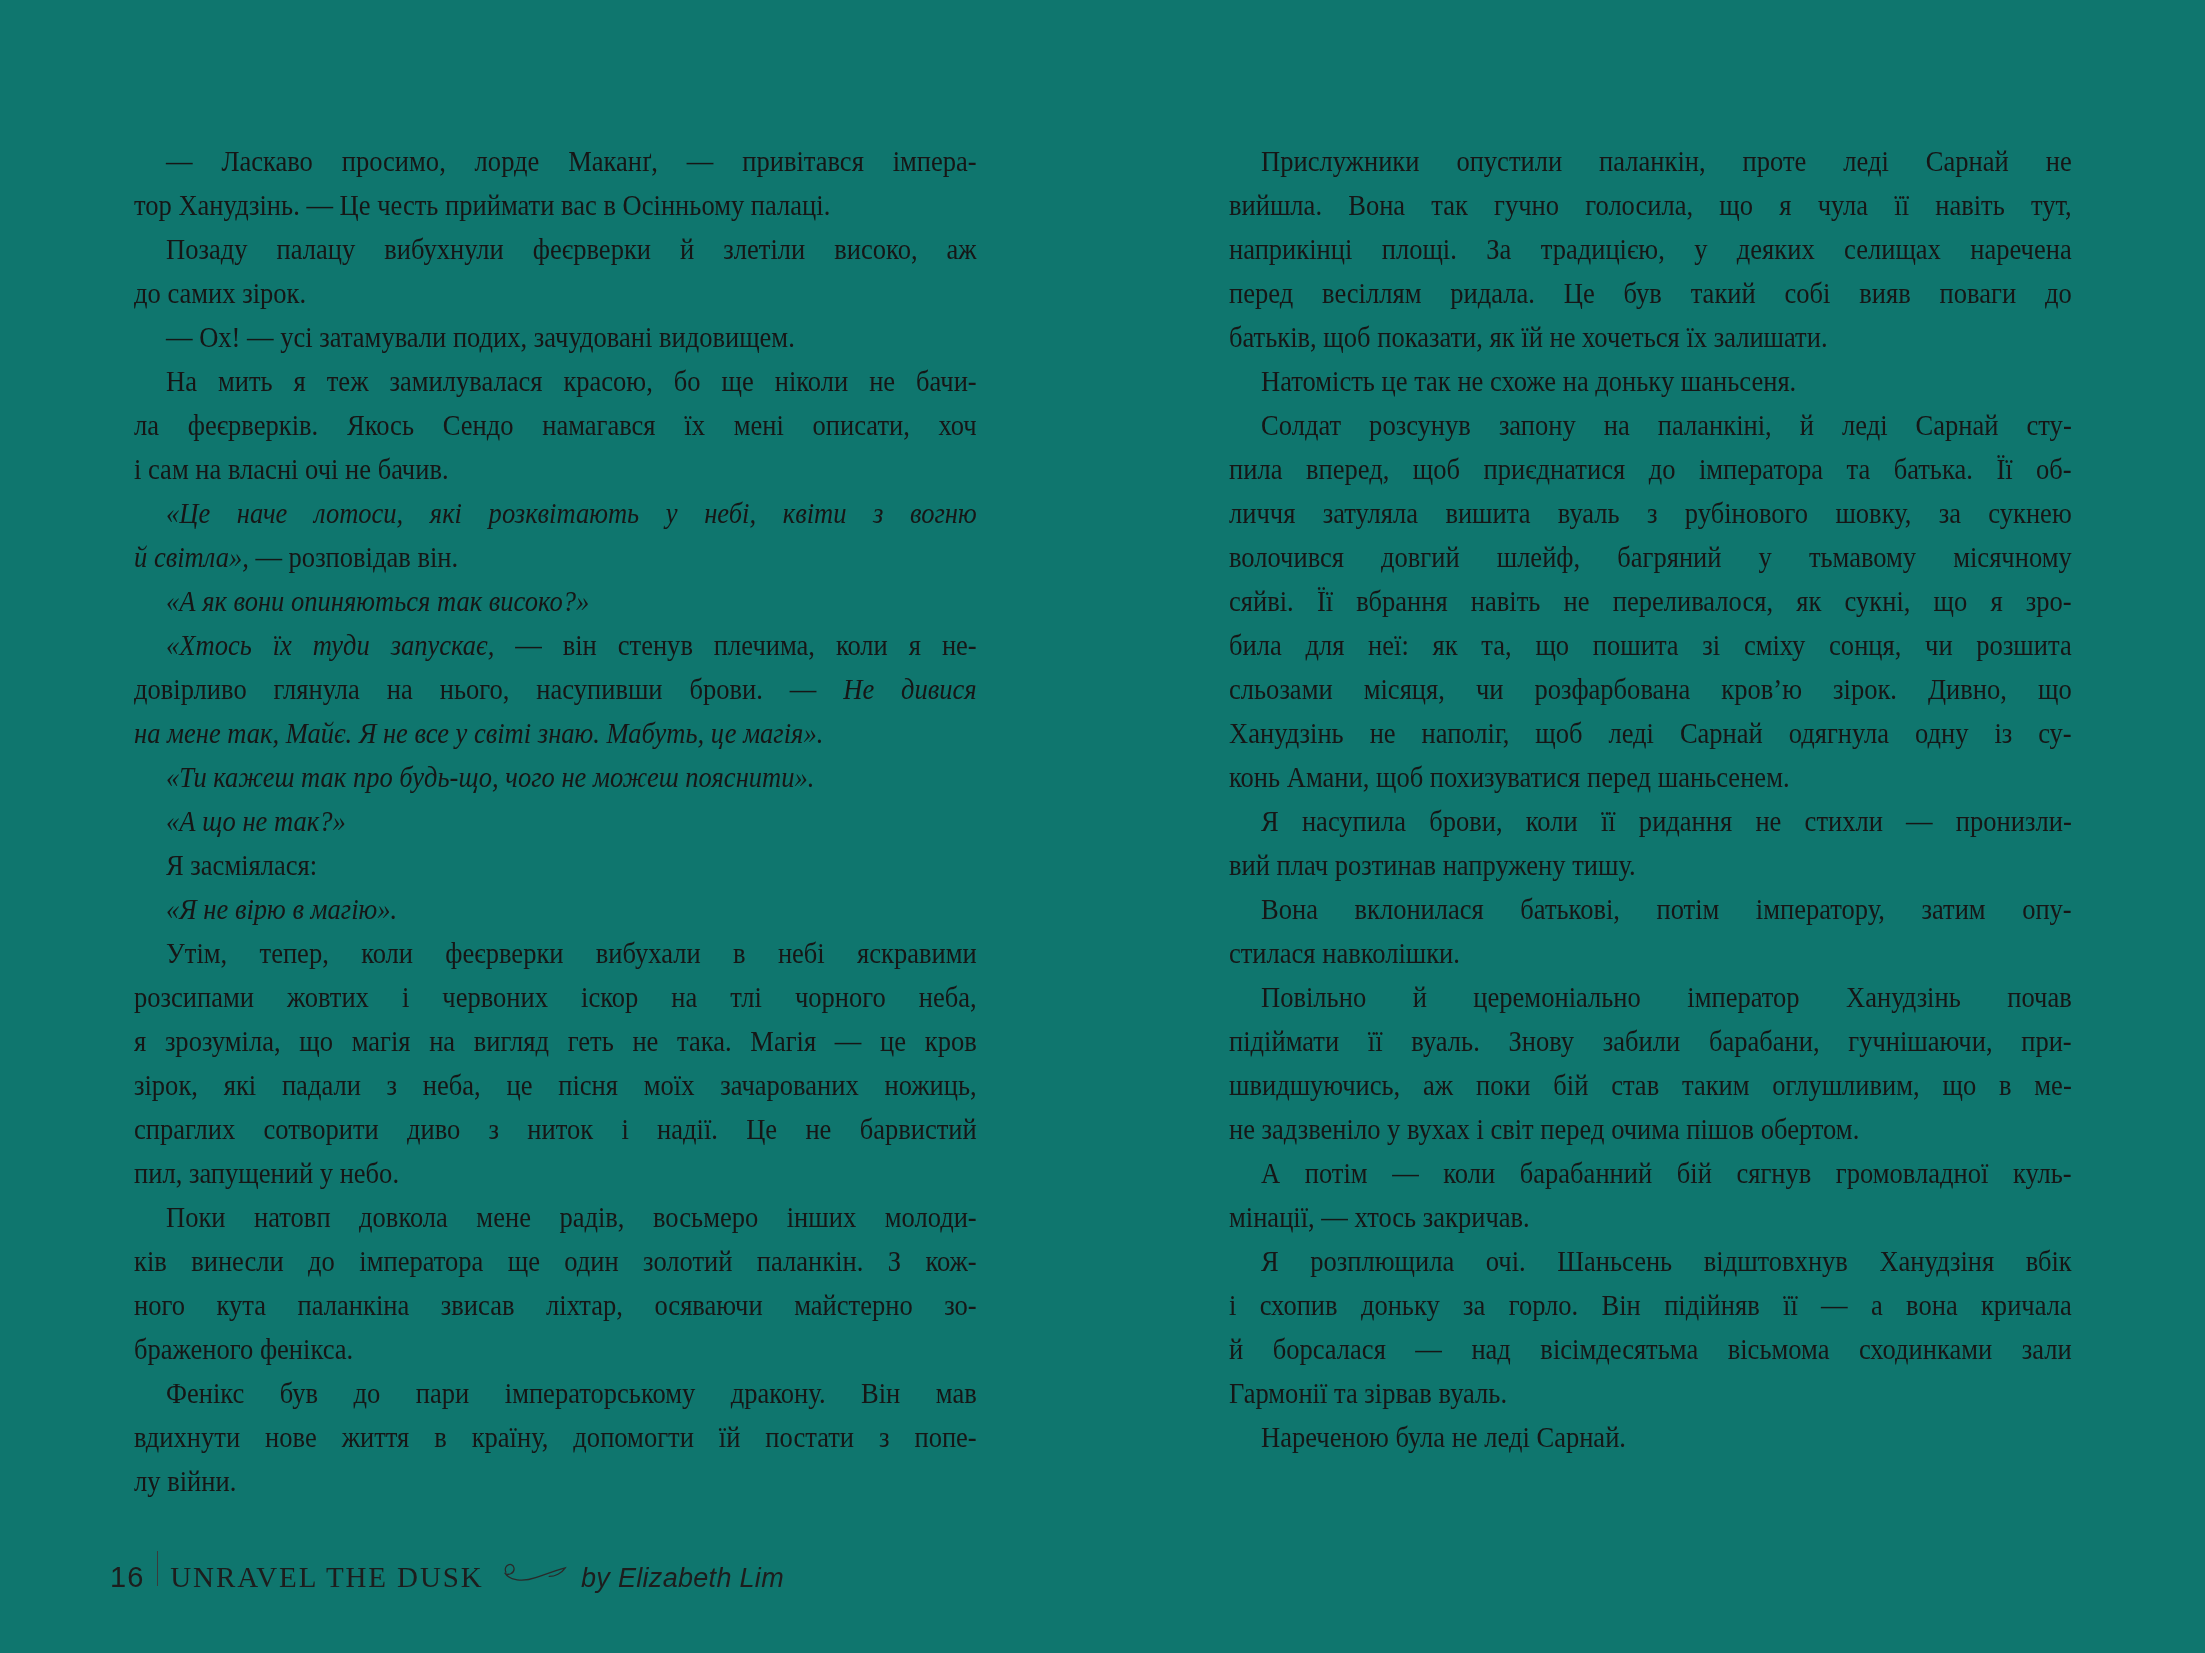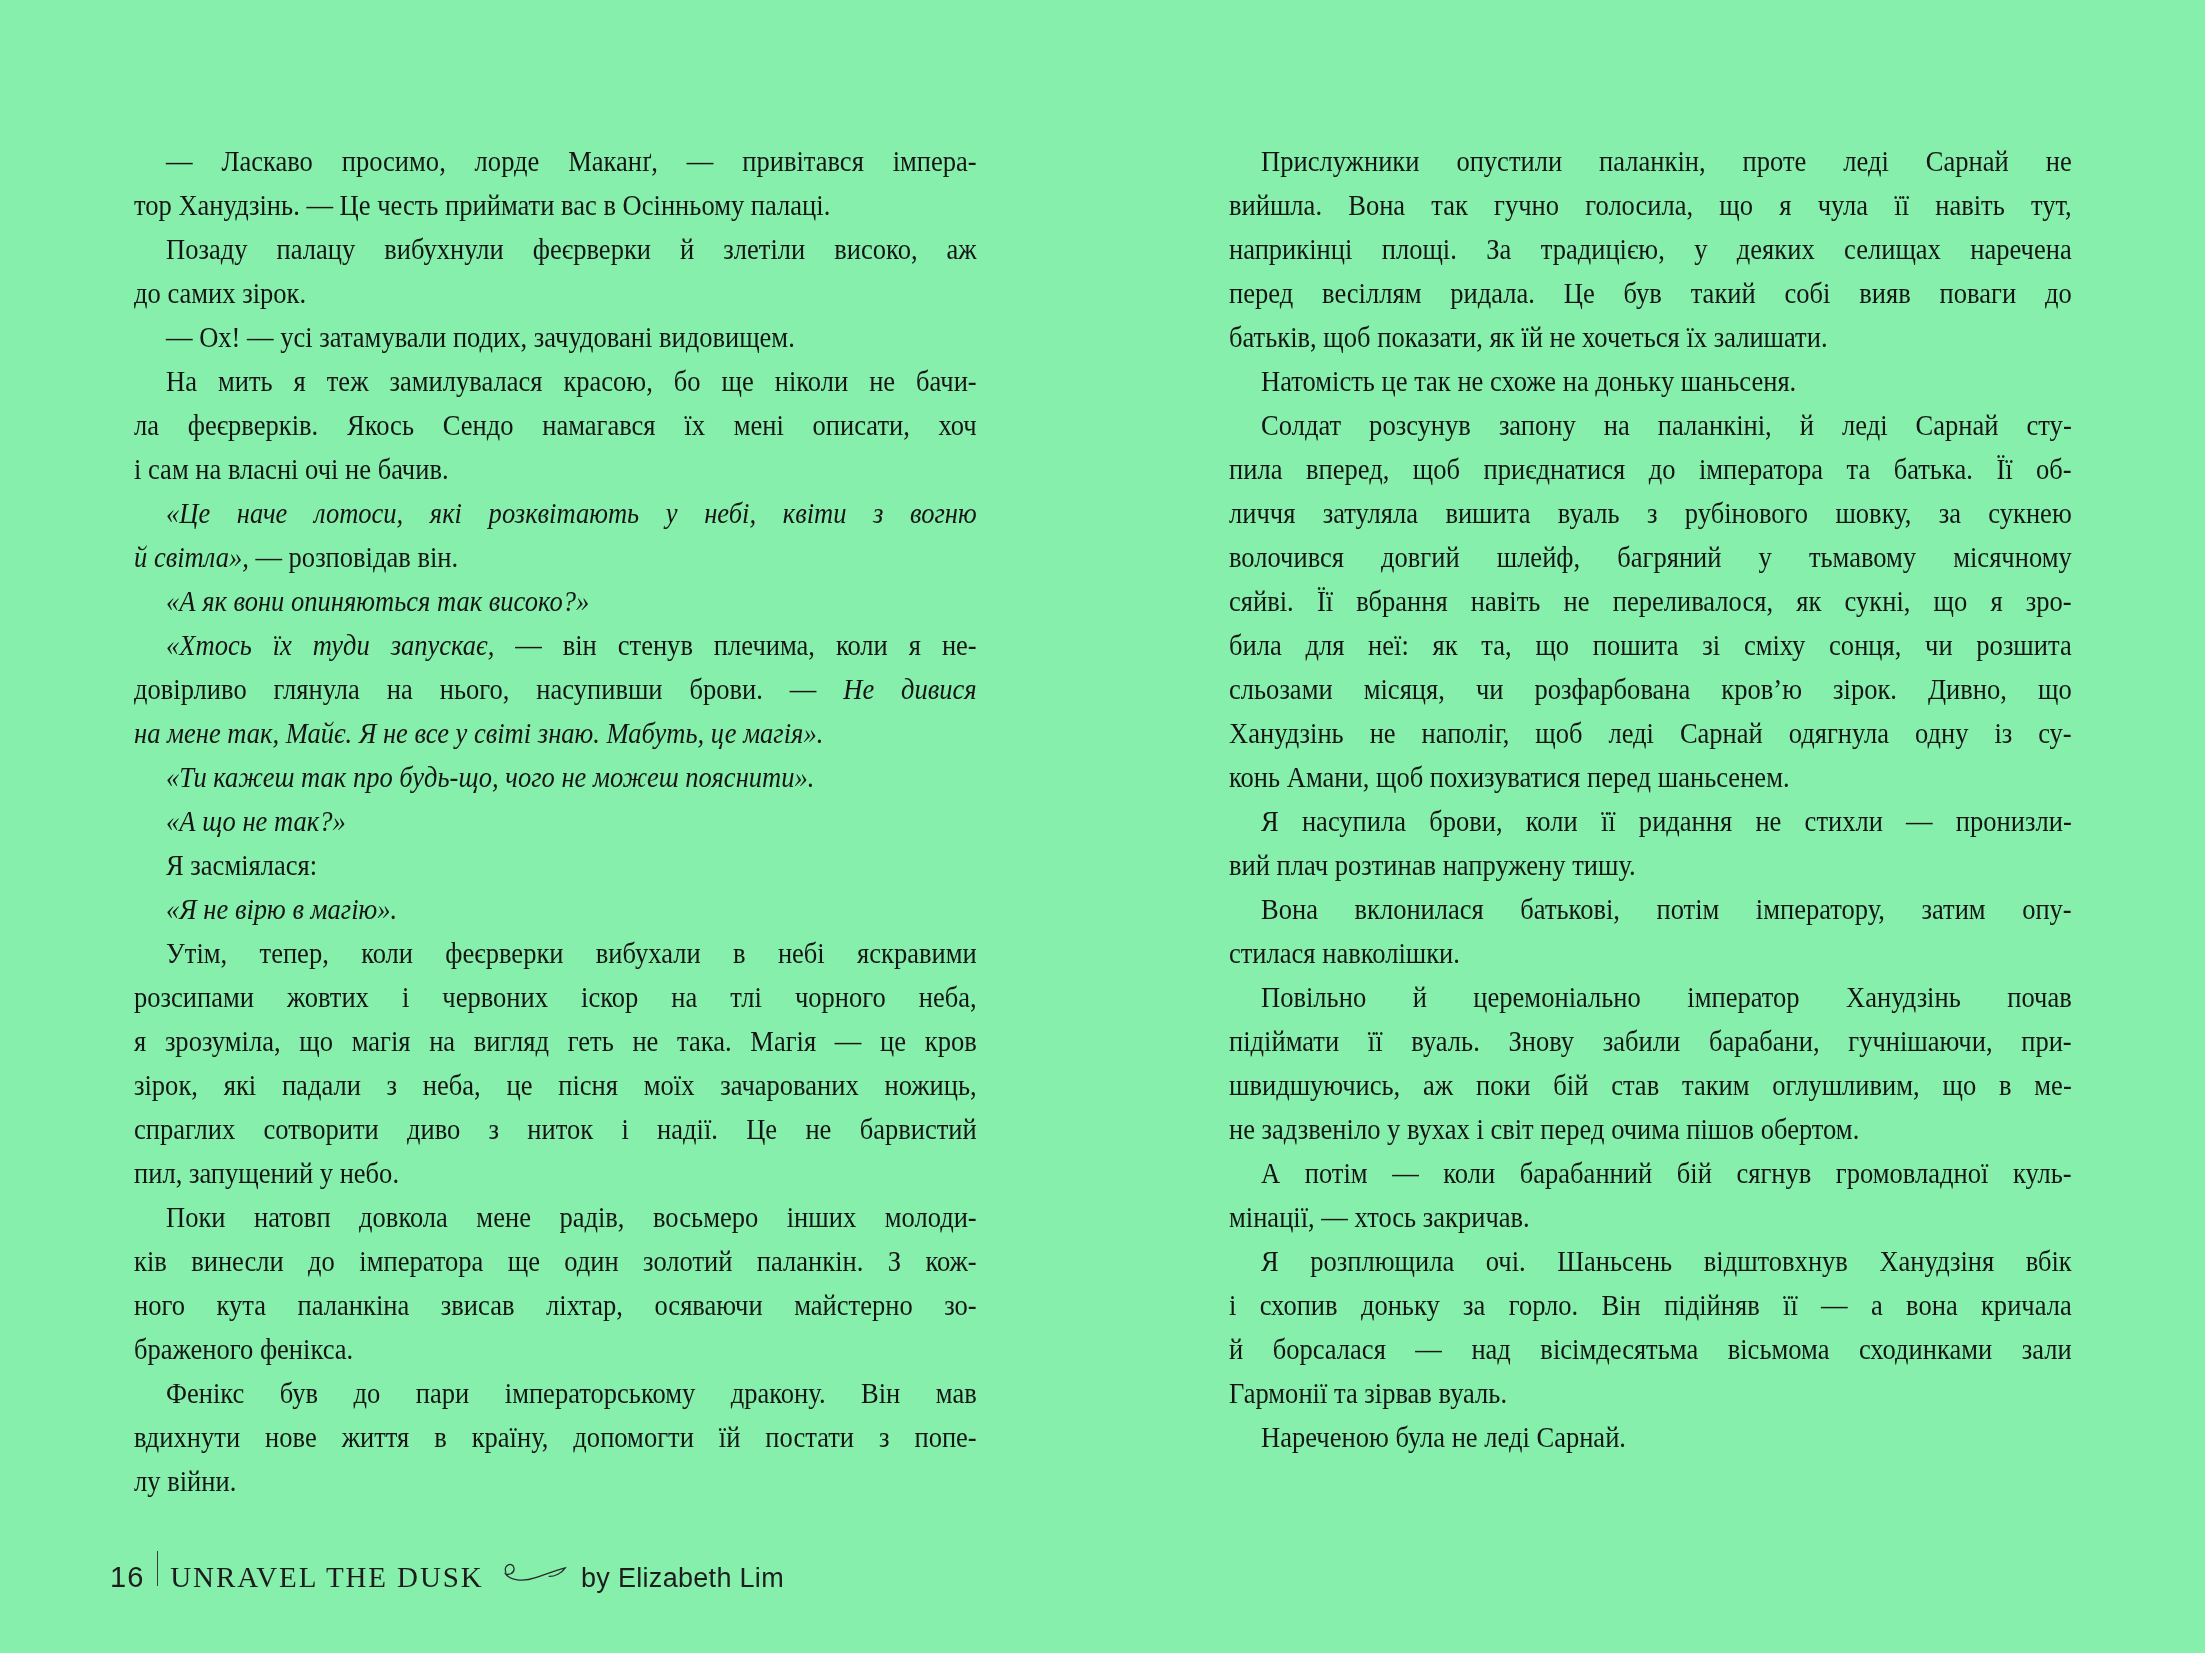--- a/index.html
+++ b/index.html
@@ -11,21 +11,21 @@
     width: 2205px;
     height: 1654px;
     position: relative;
     overflow: hidden;
     font-family: "Liberation Serif", "DejaVu Serif", serif;
     color: #161616;
   }
   .page {
     position: absolute;
     inset: 0;
-    background: #86efac;
+    background: #0f766e;
   }
   .col {
     position: absolute;
     top: 139px;
     width: 921px;
     transform: scaleX(0.915);
     transform-origin: left top;
     font-size: 29px;
     line-height: 44px;
   }
@@ -78,20 +78,21 @@
     margin: 0 1.2px;
     position: relative;
     top: 3.7px;
   }
   .fauthor {
     font-family: "Liberation Sans", "DejaVu Sans", sans-serif;
     font-size: 27px;
     letter-spacing: 0.3px;
     line-height: 37px;
     white-space: nowrap;
+    font-style: italic;
   }
 </style>
 </head>
 <body>
 
 <div class="page">
 
   <div class="col col-left">
       <div class="tline first"><span class="rg">— Ласкаво просимо, лорде Маканґ, — привітався імпера-</span></div>
       <div class="tline last"><span class="rg">тор Ханудзінь. — Це честь приймати вас в Осінньому палаці.</span></div>

